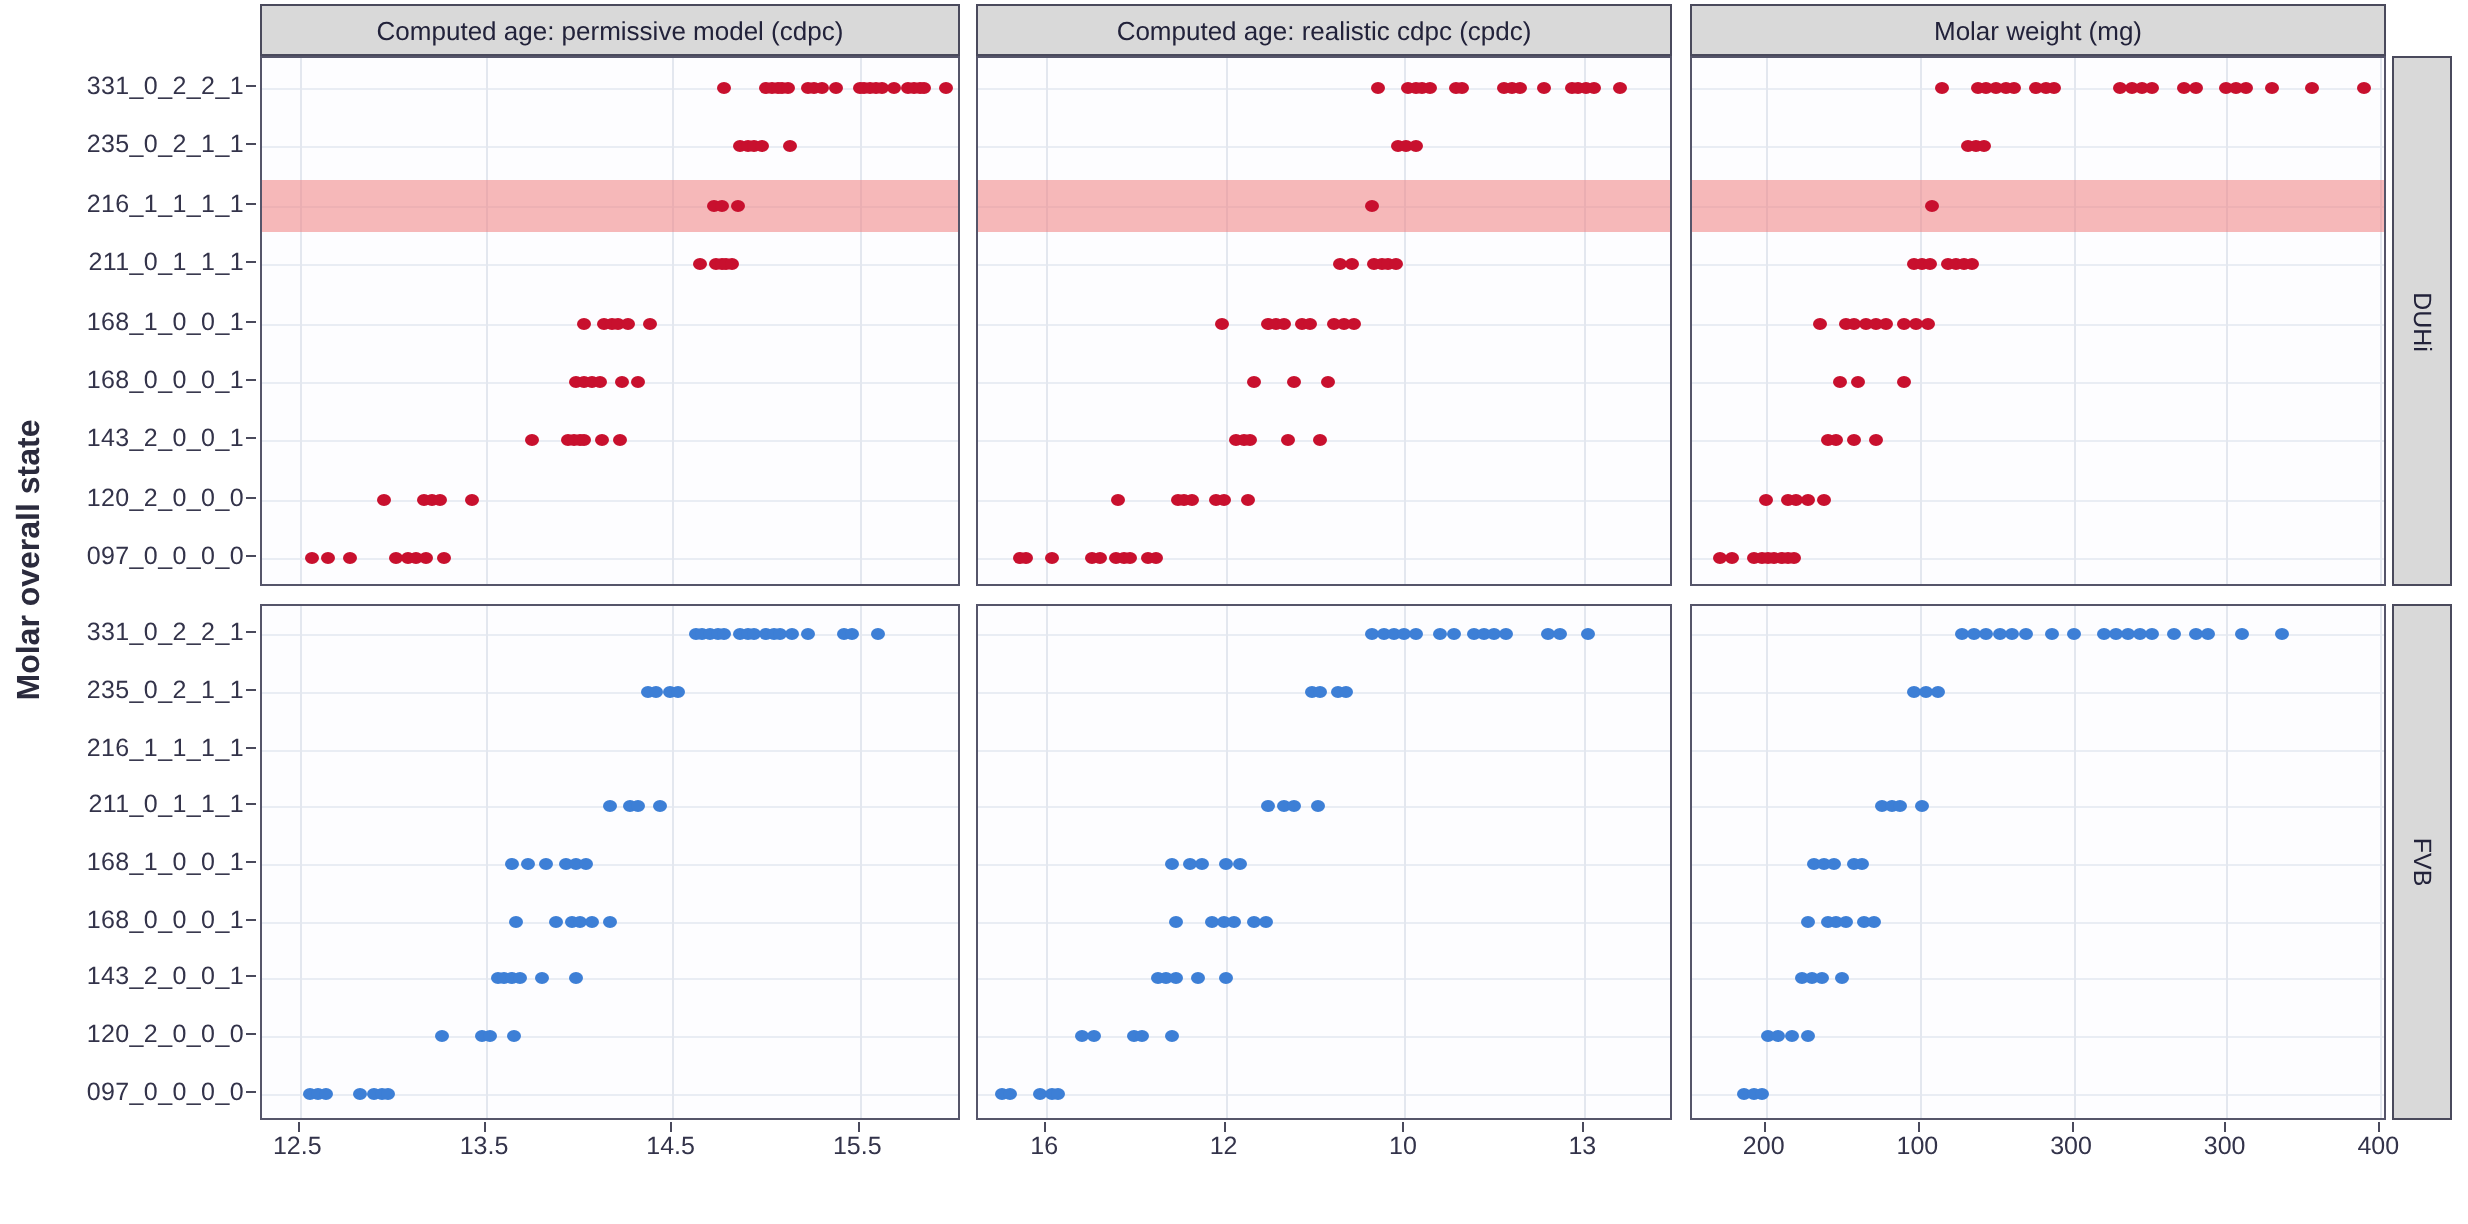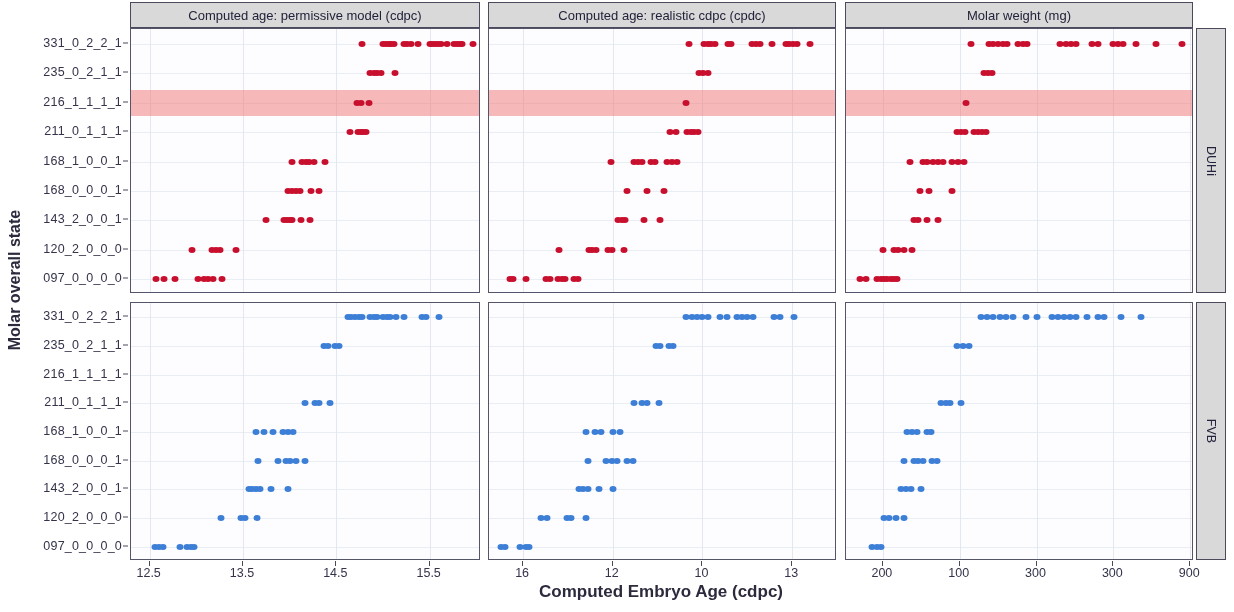--- a/index.html
+++ b/index.html
@@ -60,21 +60,20 @@
 </style>
 </head>
 <body>
 
 <div id="root">
 
   <div class="y-axis-title">
     <span>Molar overall state</span>
   </div>
 
-  <div class="x-axis-title">Computed Embryo Age (cdpc)</div>
 
   <div id="strips-top">
       <div class="strip-top" style="left: 130px; top: 2px; width: 350px;">
         <span>Computed age: permissive model (cdpc)</span>
       </div>
       <div class="strip-top" style="left: 488px; top: 2px; width: 348px;">
         <span>Computed age: realistic cdpc (cpdc)</span>
       </div>
       <div class="strip-top" style="left: 845px; top: 2px; width: 348px;">
         <span>Molar weight (mg)</span>
@@ -580,16 +579,16 @@
       <div class="xlab" style="left: 791.155px; top: 566px;">13</div>
       <div class="xtick" style="left: 881.874px; top: 561px;"></div>
       <div class="xlab" style="left: 881.874px; top: 566px;">200</div>
       <div class="xtick" style="left: 958.695px; top: 561px;"></div>
       <div class="xlab" style="left: 958.695px; top: 566px;">100</div>
       <div class="xtick" style="left: 1035.52px; top: 561px;"></div>
       <div class="xlab" style="left: 1035.52px; top: 566px;">300</div>
       <div class="xtick" style="left: 1112.34px; top: 561px;"></div>
       <div class="xlab" style="left: 1112.34px; top: 566px;">300</div>
       <div class="xtick" style="left: 1189.16px; top: 561px;"></div>
-      <div class="xlab" style="left: 1189.16px; top: 566px;">900</div>
+      <div class="xlab" style="left: 1189.16px; top: 566px;">400</div>
     </div>
 
 </div>
 
 </body></html>

